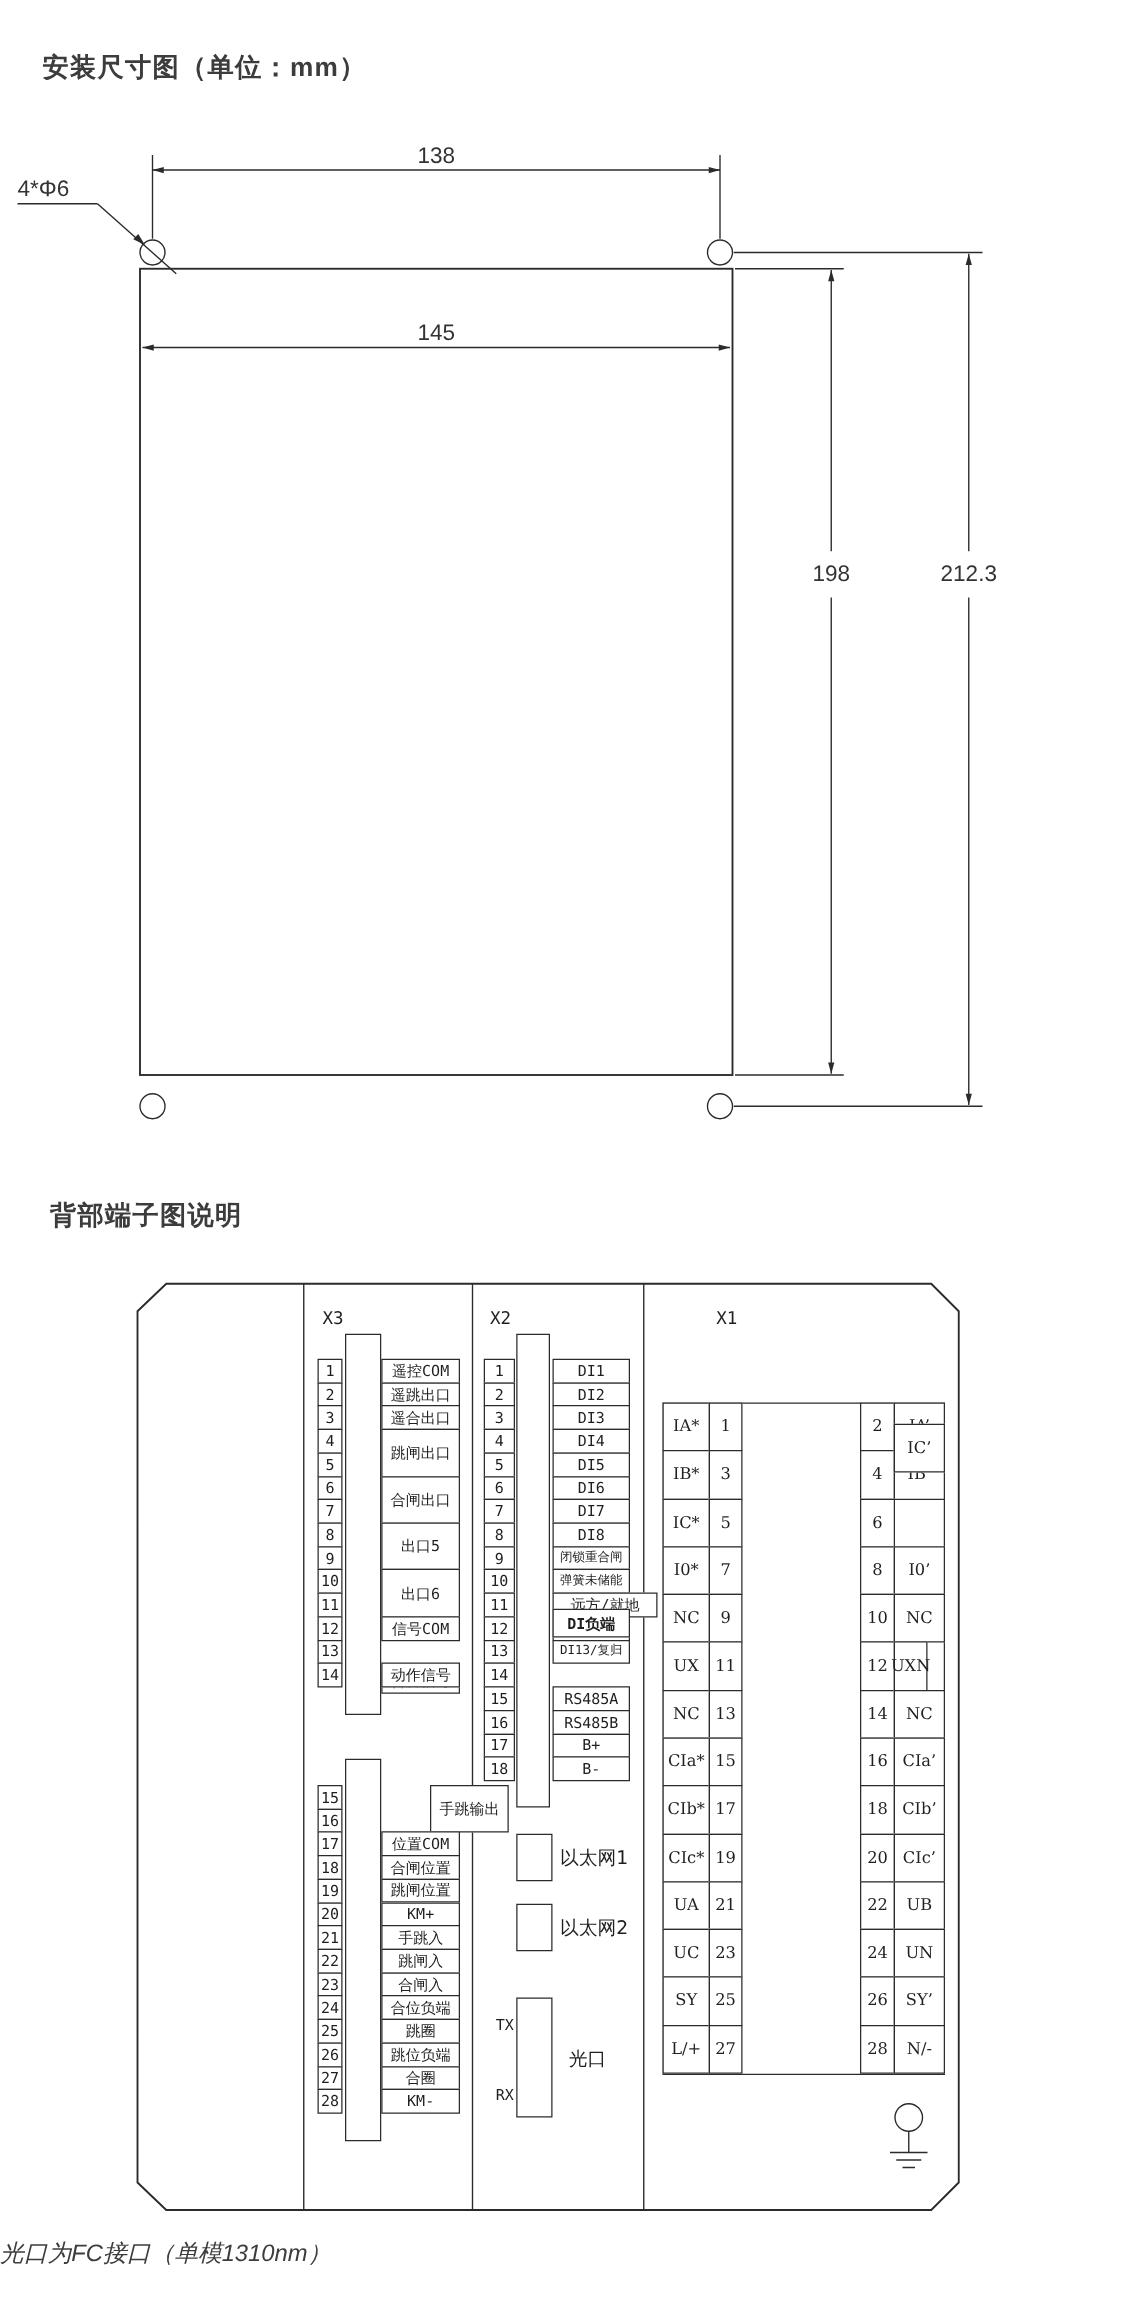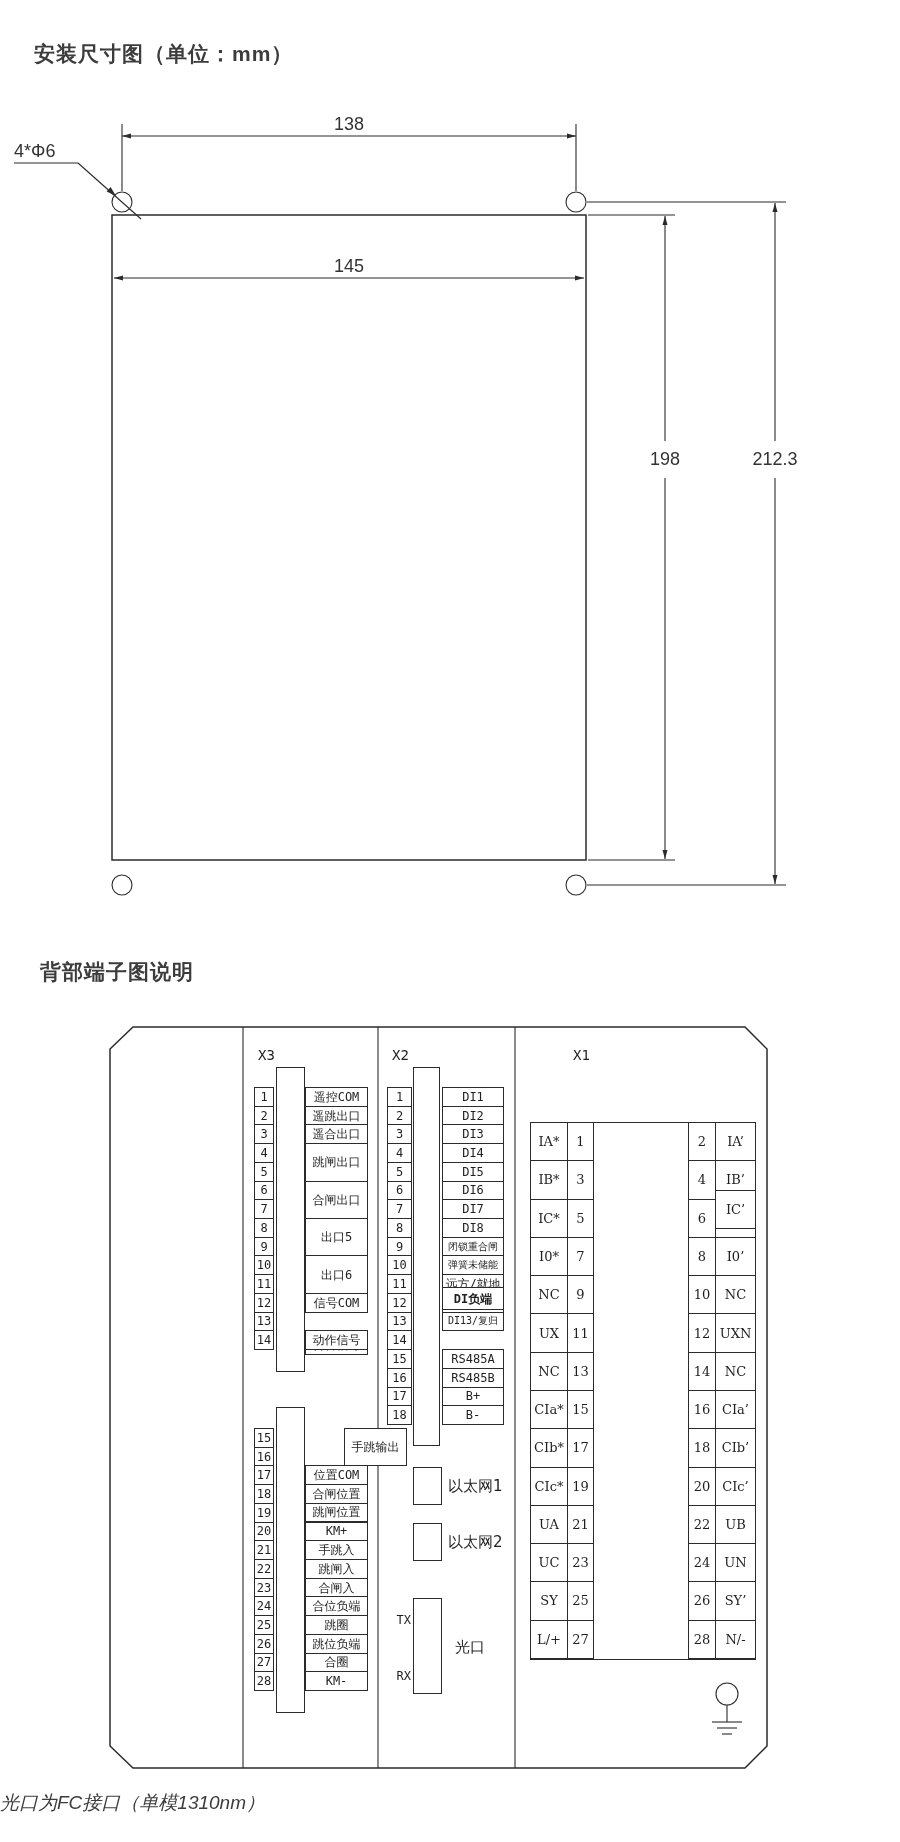--- a/index.html
+++ b/index.html
@@ -198,52 +198,52 @@
     <div class="cell lab" style="left: 442px; top: 1087px; width: 62px; height: 19.72px; font-size: 12px;">DI1</div>
     <div class="cell lab" style="left: 442px; top: 1105.72px; width: 62px; height: 19.72px; font-size: 12px;">DI2</div>
     <div class="cell lab" style="left: 442px; top: 1124.44px; width: 62px; height: 19.72px; font-size: 12px;">DI3</div>
     <div class="cell lab" style="left: 442px; top: 1143.16px; width: 62px; height: 19.72px; font-size: 12px;">DI4</div>
     <div class="cell lab" style="left: 442px; top: 1161.88px; width: 62px; height: 19.72px; font-size: 12px;">DI5</div>
     <div class="cell lab" style="left: 442px; top: 1180.6px; width: 62px; height: 19.72px; font-size: 12px;">DI6</div>
     <div class="cell lab" style="left: 442px; top: 1199.32px; width: 62px; height: 19.72px; font-size: 12px;">DI7</div>
     <div class="cell lab" style="left: 442px; top: 1218.04px; width: 62px; height: 19.72px; font-size: 12px;">DI8</div>
     <div class="cell lab" style="left: 442px; top: 1236.76px; width: 62px; height: 19.72px; font-size: 10px;">闭锁重合闸</div>
     <div class="cell lab" style="left: 442px; top: 1255.48px; width: 62px; height: 19.72px; font-size: 10px;">弹簧未储能</div>
-    <div class="cell lab" style="left: 442px; top: 1274.2px; width: 62px; height: 19.72px; font-size: 12px;">远方/就地</div>
+    <div class="cell lab" style="left: 442px; top: 1274.2px; width: 84px; height: 19.72px; font-size: 12px;">远方/就地</div>
     <div class="cell lab" style="left: 442px; top: 1292.92px; width: 62px; height: 19.72px; font-size: 10px;">DI12/检修</div>
     <div class="cell lab" style="left: 442px; top: 1311.64px; width: 62px; height: 19.72px; font-size: 10px;">DI13/复归</div>
     <div class="cell lab" style="left: 442px; top: 1287px; width: 62px; height: 23px; font-size: 12px; font-weight: bold;">DI负端</div>
     <div class="cell lab" style="left: 442px; top: 1349.08px; width: 62px; height: 19.72px; font-size: 12px;">RS485A</div>
     <div class="cell lab" style="left: 442px; top: 1367.8px; width: 62px; height: 19.72px; font-size: 12px;">RS485B</div>
     <div class="cell lab" style="left: 442px; top: 1386.52px; width: 62px; height: 19.72px; font-size: 12px;">B+</div>
     <div class="cell lab" style="left: 442px; top: 1405.24px; width: 62px; height: 19.72px; font-size: 12px;">B-</div>
     <div class="cell x1c" style="left: 530px; top: 1122px; width: 38px; height: 39.28px;">IA*</div>
     <div class="cell x1c" style="left: 567px; top: 1122px; width: 27px; height: 39.28px;">1</div>
     <div class="cell x1c" style="left: 688px; top: 1122px; width: 28px; height: 39.28px;">2</div>
     <div class="cell x1c" style="left: 715px; top: 1122px; width: 41px; height: 39.28px;">IA’</div>
     <div class="cell x1c" style="left: 530px; top: 1160.28px; width: 38px; height: 39.28px;">IB*</div>
     <div class="cell x1c" style="left: 567px; top: 1160.28px; width: 27px; height: 39.28px;">3</div>
     <div class="cell x1c" style="left: 688px; top: 1160.28px; width: 28px; height: 39.28px;">4</div>
     <div class="cell x1c" style="left: 715px; top: 1160.28px; width: 41px; height: 39.28px;">IB’</div>
     <div class="cell x1c" style="left: 530px; top: 1198.56px; width: 38px; height: 39.28px;">IC*</div>
     <div class="cell x1c" style="left: 567px; top: 1198.56px; width: 27px; height: 39.28px;">5</div>
     <div class="cell x1c" style="left: 688px; top: 1198.56px; width: 28px; height: 39.28px;">6</div>
-    <div class="cell x1c" style="left: 715px; top: 1190px; width: 41px; height: 39.28px;">IC’</div>
+    <div class="cell x1c" style="left: 715px; top: 1139px; width: 41px; height: 39.28px;">IC’</div>
     <div class="cell x1c" style="left: 530px; top: 1236.84px; width: 38px; height: 39.28px;">I0*</div>
     <div class="cell x1c" style="left: 567px; top: 1236.84px; width: 27px; height: 39.28px;">7</div>
     <div class="cell x1c" style="left: 688px; top: 1236.84px; width: 28px; height: 39.28px;">8</div>
     <div class="cell x1c" style="left: 715px; top: 1236.84px; width: 41px; height: 39.28px;">I0’</div>
     <div class="cell x1c" style="left: 530px; top: 1275.12px; width: 38px; height: 39.28px;">NC</div>
     <div class="cell x1c" style="left: 567px; top: 1275.12px; width: 27px; height: 39.28px;">9</div>
     <div class="cell x1c" style="left: 688px; top: 1275.12px; width: 28px; height: 39.28px;">10</div>
     <div class="cell x1c" style="left: 715px; top: 1275.12px; width: 41px; height: 39.28px;">NC</div>
     <div class="cell x1c" style="left: 530px; top: 1313.4px; width: 38px; height: 39.28px;">UX</div>
     <div class="cell x1c" style="left: 567px; top: 1313.4px; width: 27px; height: 39.28px;">11</div>
     <div class="cell x1c" style="left: 688px; top: 1313.4px; width: 28px; height: 39.28px;">12</div>
-    <div class="cell x1c" style="left: 715px; top: 1313.4px; width: 41px; height: 39.28px;">UXN</div>
+    <div class="cell x1c" style="left: 715px; top: 1313.4px; width: 27px; height: 39.28px;">UXN</div>
     <div class="cell x1c" style="left: 530px; top: 1351.68px; width: 38px; height: 39.28px;">NC</div>
     <div class="cell x1c" style="left: 567px; top: 1351.68px; width: 27px; height: 39.28px;">13</div>
     <div class="cell x1c" style="left: 688px; top: 1351.68px; width: 28px; height: 39.28px;">14</div>
     <div class="cell x1c" style="left: 715px; top: 1351.68px; width: 41px; height: 39.28px;">NC</div>
     <div class="cell x1c" style="left: 530px; top: 1389.96px; width: 38px; height: 39.28px;">CIa*</div>
     <div class="cell x1c" style="left: 567px; top: 1389.96px; width: 27px; height: 39.28px;">15</div>
     <div class="cell x1c" style="left: 688px; top: 1389.96px; width: 28px; height: 39.28px;">16</div>
     <div class="cell x1c" style="left: 715px; top: 1389.96px; width: 41px; height: 39.28px;">CIa’</div>
     <div class="cell x1c" style="left: 530px; top: 1428.24px; width: 38px; height: 39.28px;">CIb*</div>
     <div class="cell x1c" style="left: 567px; top: 1428.24px; width: 27px; height: 39.28px;">17</div>

